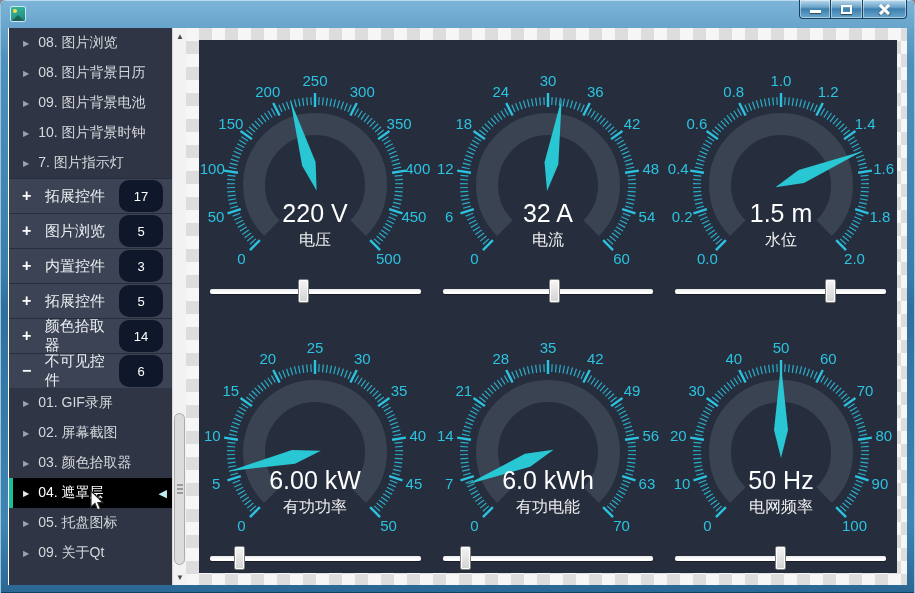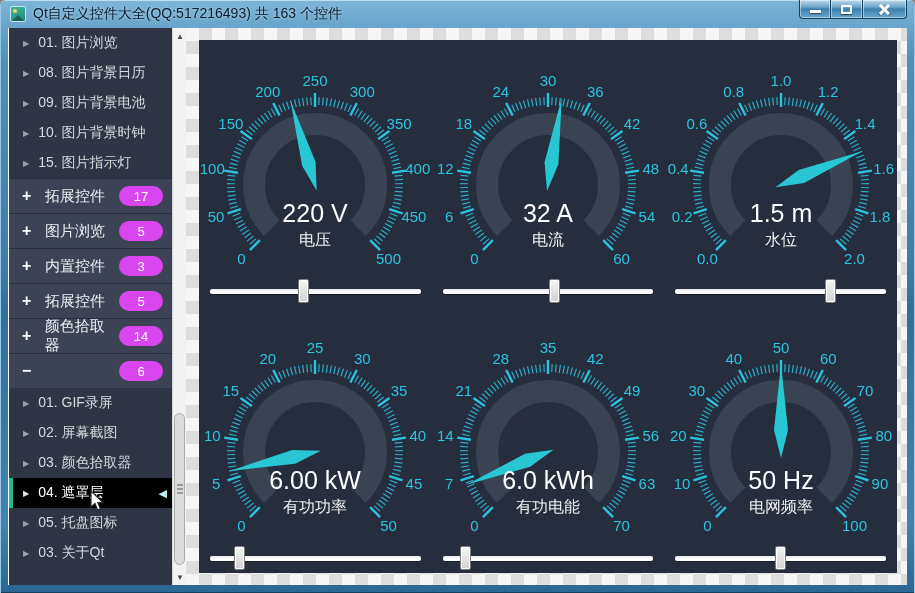--- a/index.html
+++ b/index.html
@@ -44,22 +44,22 @@
   .side-item { height:30px; display:flex; align-items:center; padding-left:14px;
     color:#d6d8dc; font-size:14px; position:relative; cursor:default; }
   .side-item .arrow { font-size:8px; color:#9aa0ac; margin-right:9px; }
   .side-item.selected { background:#000; color:#fff; }
   .side-item.selected::before { content:""; position:absolute; left:0; top:0; width:4px; height:100%; background:#1abc9c; }
   .side-item.selected .arrow { color:#e8e8e8; }
   .side-item .sel-pointer { position:absolute; right:5px; font-size:11px; color:#bfeef2; }
   .side-group { height:35px; display:flex; align-items:center; padding-left:13px;
     background:#3b4355; border-top:1px solid #272d3a; color:#eceef0; font-size:15px; }
   .side-group .pm { width:14px; font-size:16px; font-weight:bold; color:#fff; margin-right:9px; }
-  .side-group .badge { margin-left:auto; margin-right:9px; min-width:44px; height:20px; border-radius:10px;
-    background:#d946ef; color:#fff; font-size:13px; display:flex; align-items:center; justify-content:center; }
+  .side-group .badge { margin-left:auto; margin-right:9px; min-width:44px; height:32px; border-radius:10px;
+    background:#0f172a; color:#fff; font-size:13px; display:flex; align-items:center; justify-content:center; }
   .side-group:first-of-type { border-top:none; }
 
   
   .v-scroll { position:absolute; left:164px; top:0; width:14px; height:557px; background:#f2f2f2;
     border-left:1px solid #d8d8d8; }
   .v-scroll .s-arrow { position:absolute; left:0; width:14px; height:14px; color:#4a4a4a; font-size:8px;
     display:flex; align-items:center; justify-content:center; }
   .v-scroll .s-up { top:1px; } .v-scroll .s-down { bottom:1px; }
   .v-thumb { position:absolute; left:1px; top:385px; width:11px; height:152px; background:#dcdcdc;
     border:1px solid #ababab; border-radius:6px; }
@@ -87,55 +87,54 @@
   
   .cursor { position:absolute; left:88px; top:490px; z-index:50; pointer-events:none; }
 </style>
 </head>
 <body>
 
 <div class="window">
 
   <div class="titlebar">
     <div class="app-icon"></div>
-    <div class="title-text">Qt自定义控件大全(QQ:517216493) 共 163 个控件</div>
     <div class="win-buttons">
       <div class="win-btn min">
           <span class="glyph-min"></span>
         </div>
       <div class="win-btn max">
           <span class="glyph-max"></span>
         </div>
       <div class="win-btn close">
           <span class="glyph-close"></span>
         </div>
     </div>
   </div>
 
   <div class="client">
     <div class="sidebar" id="sidebar">
         <div class="side-item">
           <span class="arrow">▶</span>
-          <span>01. 图片浏览</span>
+          <span>08. 图片浏览</span>
         </div>
         <div class="side-item">
           <span class="arrow">▶</span>
           <span>08. 图片背景日历</span>
         </div>
         <div class="side-item">
           <span class="arrow">▶</span>
           <span>09. 图片背景电池</span>
         </div>
         <div class="side-item">
           <span class="arrow">▶</span>
           <span>10. 图片背景时钟</span>
         </div>
         <div class="side-item">
           <span class="arrow">▶</span>
-          <span>15. 图片指示灯</span>
+          <span>7. 图片指示灯</span>
         </div>
         <div class="side-group">
           <span class="pm">+</span>
           <span>拓展控件</span>
           <span class="badge">17</span>
         </div>
         <div class="side-group">
           <span class="pm">+</span>
           <span>图片浏览</span>
           <span class="badge">5</span>
@@ -150,20 +149,21 @@
           <span>拓展控件</span>
           <span class="badge">5</span>
         </div>
         <div class="side-group">
           <span class="pm">+</span>
           <span>颜色拾取器</span>
           <span class="badge">14</span>
         </div>
         <div class="side-group">
           <span class="pm">−</span>
+          <span>不可见控件</span>
           <span class="badge">6</span>
         </div>
         <div class="side-item">
           <span class="arrow">▶</span>
           <span>01. GIF录屏</span>
         </div>
         <div class="side-item">
           <span class="arrow">▶</span>
           <span>02. 屏幕截图</span>
         </div>
@@ -175,21 +175,21 @@
           <span class="arrow">▶</span>
           <span>04. 遮罩层</span>
           <span class="sel-pointer">◀</span>
         </div>
         <div class="side-item">
           <span class="arrow">▶</span>
           <span>05. 托盘图标</span>
         </div>
         <div class="side-item">
           <span class="arrow">▶</span>
-          <span>03. 关于Qt</span>
+          <span>09. 关于Qt</span>
         </div>
       </div>
 
     <div class="v-scroll">
       <div class="s-arrow s-up" id="scrollUp">▲</div>
       <div class="v-thumb"></div>
       <div class="s-arrow s-down" id="scrollDown">▼</div>
     </div>
 
     <div class="main">

